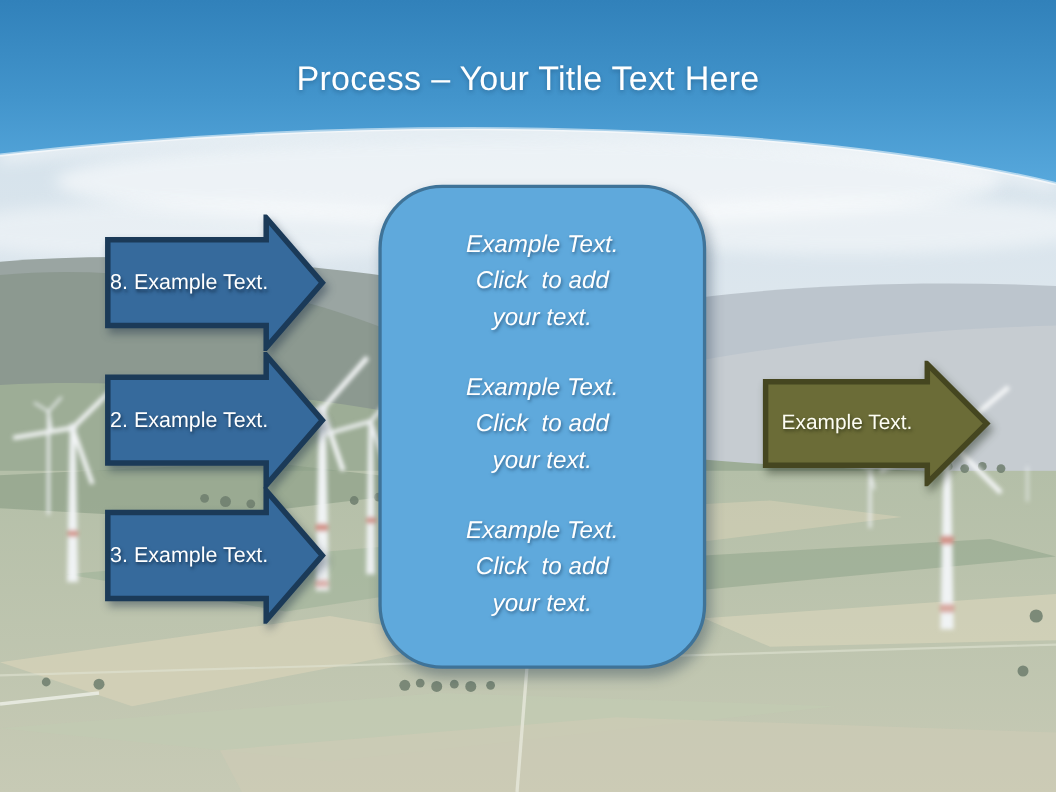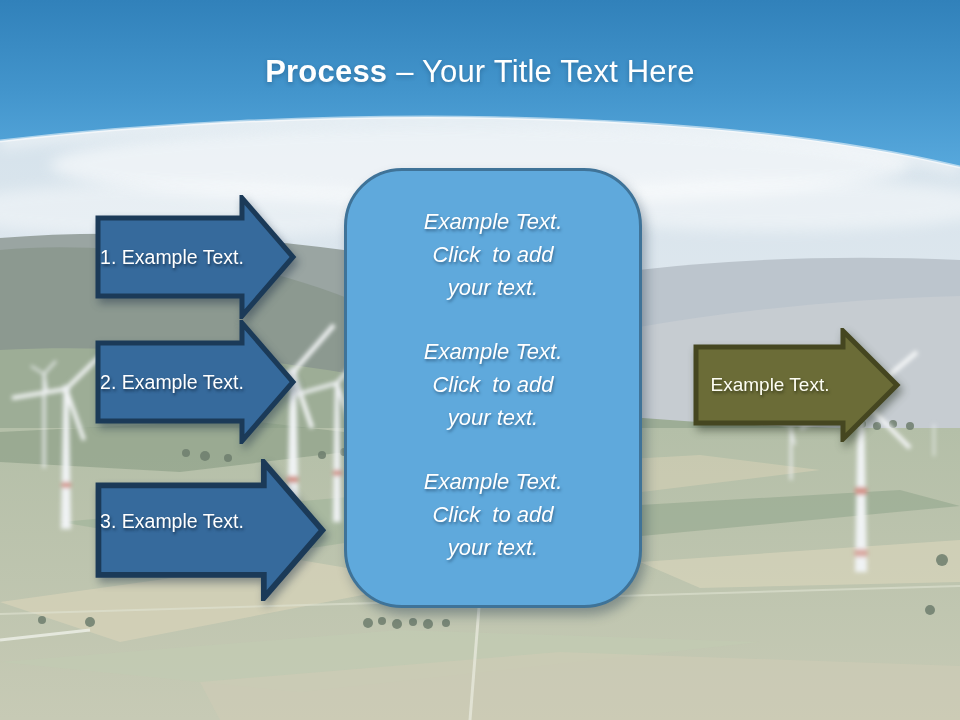--- a/index.html
+++ b/index.html
@@ -3,31 +3,31 @@
 <meta charset="utf-8">
 <style>
   html,body{margin:0;padding:0;}
   body{width:960px;height:720px;overflow:hidden;font-family:"Liberation Sans",sans-serif;}
   .slide{position:relative;width:960px;height:720px;background:#dfe7ee;overflow:hidden;}
   .bg{position:absolute;inset:0;}
 
   
   .title{position:absolute;top:54px;left:0;width:960px;text-align:center;color:#ffffff;
          font-size:31px;letter-spacing:.2px;text-shadow:0 2px 4px rgba(10,40,70,.30);}
-  .title .t-bold{font-weight:bold;}
+  .title .t-bold{font-weight:normal;}
   .title .t-rest{font-weight:normal;margin-left:9px;}
 
   
   .step-arrow{position:absolute;left:95px;width:202px;height:124px;}
   .step-arrow svg{position:absolute;inset:0;filter:drop-shadow(3px 5px 4px rgba(15,35,60,.40));}
   .step-arrow .shape{fill:#366a9c;stroke:#1b3a58;stroke-width:5;stroke-linejoin:miter;}
   .step-arrow .label{position:absolute;left:4px;top:23px;width:146px;height:78px;
       display:flex;align-items:center;justify-content:center;color:#fff;font-size:19.5px;
       white-space:nowrap;text-shadow:1px 2px 3px rgba(8,25,45,.65);}
-  #step1{top:195px;} #step2{top:320px;text-align:right;} #step3{top:459px;padding-left:30px;}
+  #step1{top:195px;} #step2{top:320px;text-align:right;} #step3{top:443px;}
 
   
   .center-box{position:absolute;left:344px;top:168px;width:298px;height:440px;box-sizing:border-box;
       background:#5fa9dc;border:3px solid #3f7398;border-radius:58px;
       box-shadow:4px 7px 12px rgba(15,40,65,.35);
       display:flex;flex-direction:column;align-items:center;padding-top:34px;gap:31px;}
   .center-box .block{margin:0;color:#ffffff;font-style:italic;font-size:22px;line-height:33px;
       text-align:center;white-space:pre-wrap;text-shadow:1px 2px 3px rgba(20,50,80,.55);}
 
   
@@ -181,21 +181,21 @@
   </svg>
 
   <div class="title">
     <span class="t-bold">Process</span><span class="t-rest">– Your Title Text Here</span>
   </div>
 
   <div class="step-arrow" id="step1">
     <svg viewBox="0 0 202 124">
       <polygon class="shape" points="3,23 147,23 147,3 198,62 147,121 147,101 3,101"></polygon>
     </svg>
-    <span class="label">1. Example Text.</span>
+    <span class="label">8. Example Text.</span>
   </div>
   <div class="step-arrow" id="step2">
     <svg viewBox="0 0 202 124">
       <polygon class="shape" points="3,23 147,23 147,3 198,62 147,121 147,101 3,101"></polygon>
     </svg>
     <span class="label">2. Example Text.</span>
   </div>
   <div class="step-arrow" id="step3">
     <svg viewBox="0 0 202 124">
       <polygon class="shape" points="3,23 147,23 147,3 198,62 147,121 147,101 3,101"></polygon>

